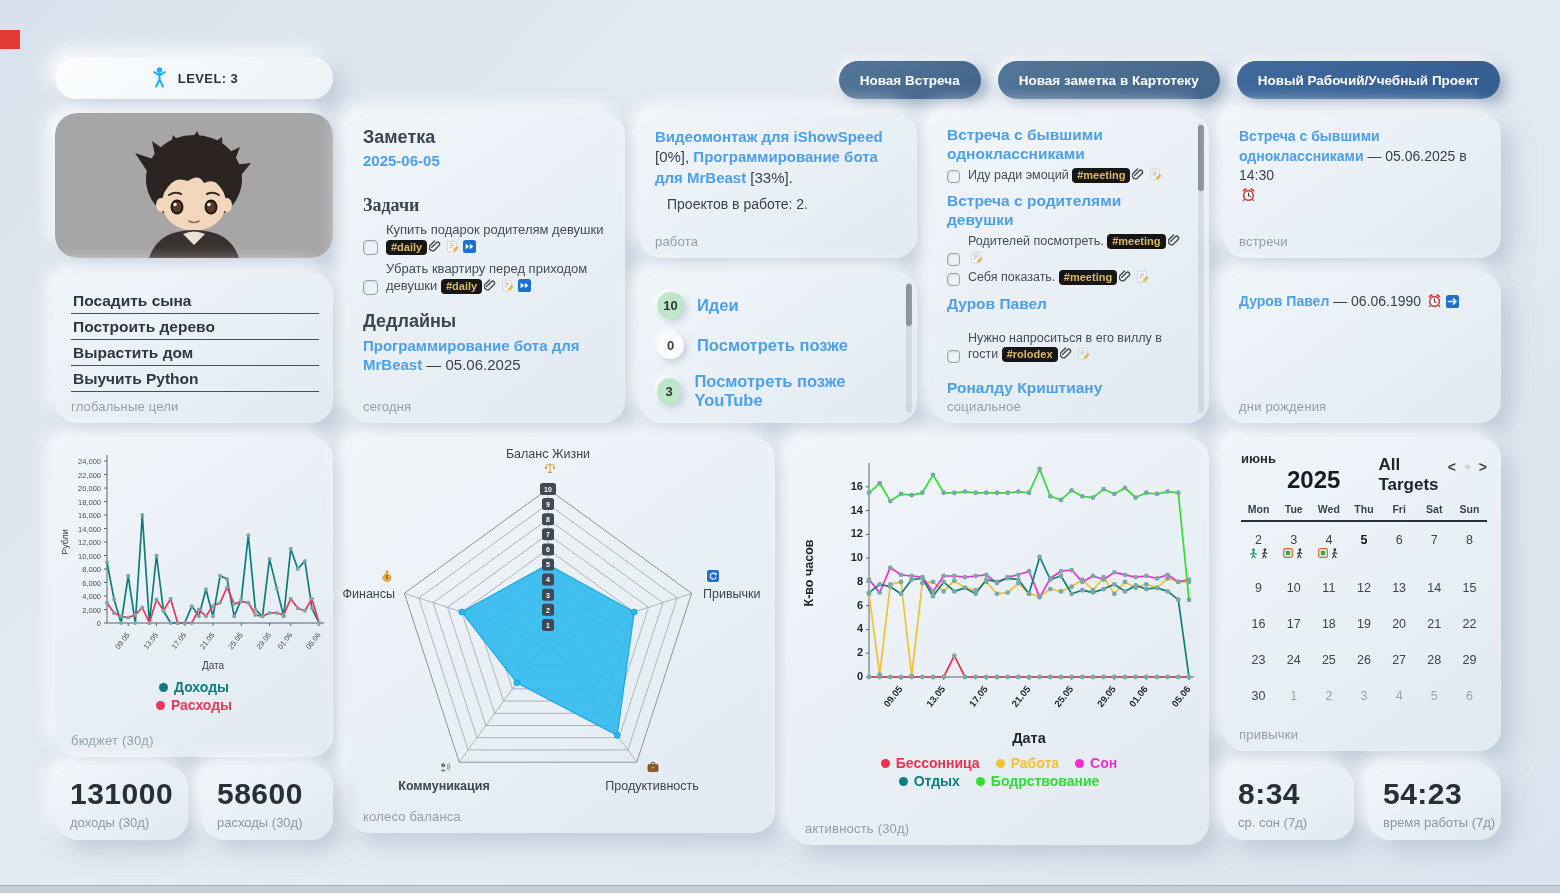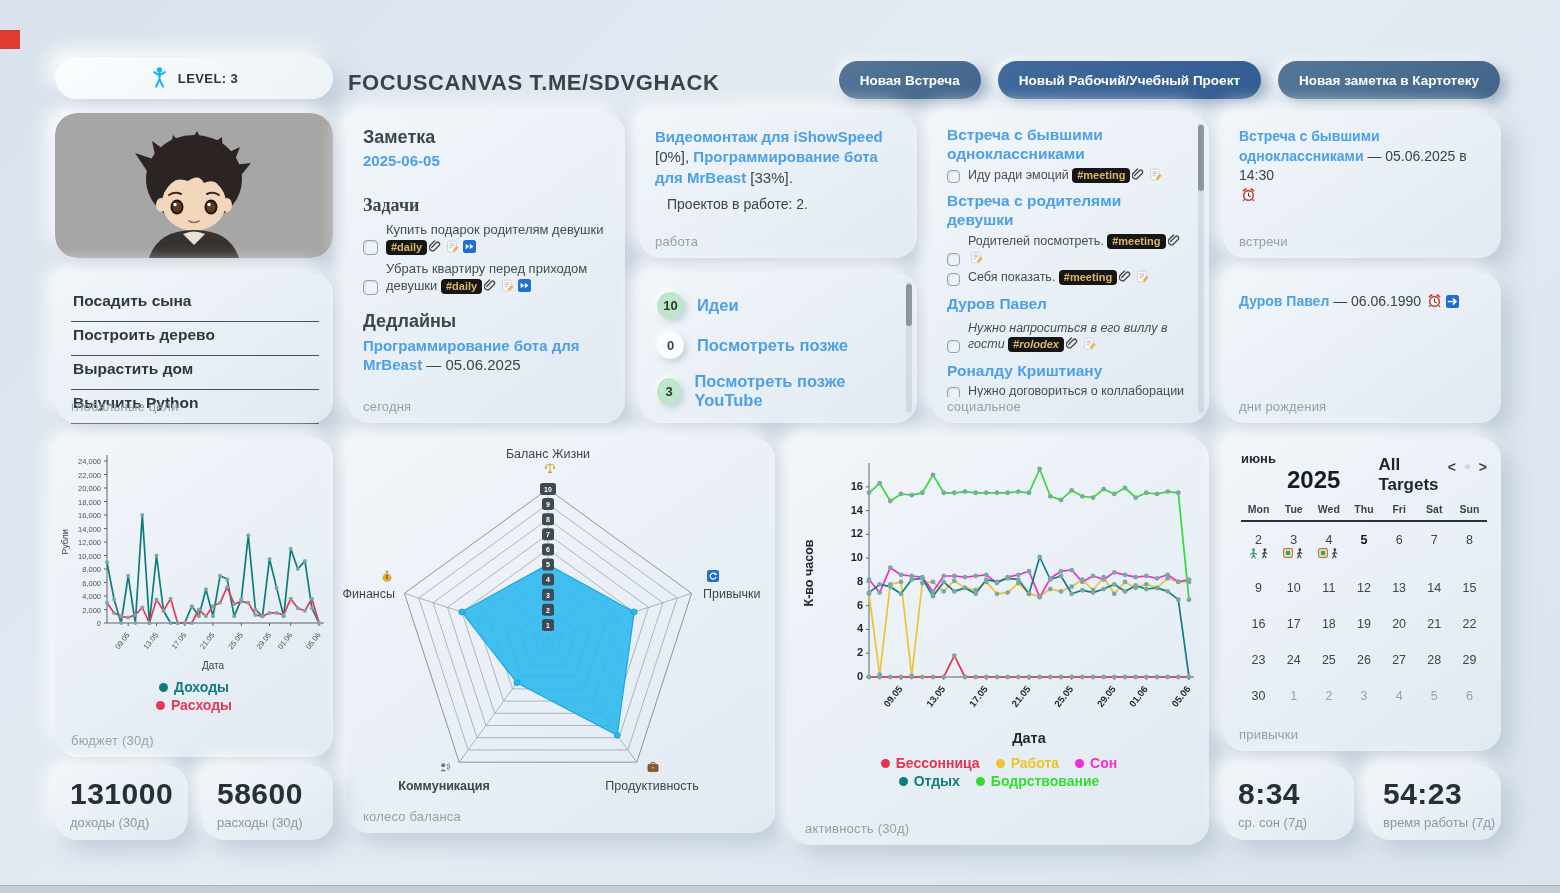--- a/index.html
+++ b/index.html
@@ -27,21 +27,21 @@
   .page-title{position:absolute;left:348px;top:70px;font-size:22px;font-weight:800;color:#39424b;letter-spacing:.6px;}
   #header-buttons{position:absolute;left:880px;top:61px;width:620px;display:flex;justify-content:flex-end;gap:17px;}
   .hbtn{height:38px;border-radius:19px;display:inline-flex;align-items:center;padding:0 21px;
       color:#fff;font-weight:700;font-size:13.5px;white-space:nowrap;cursor:pointer;
       background:linear-gradient(145deg,#547697,#42648a);
       box-shadow:6px 6px 13px rgba(138,156,177,.75),-3px -3px 8px rgba(255,255,255,.85);}
   .hbtn.alt{background:linear-gradient(145deg,#40699c,#335c91);}
   .corner-marker{position:absolute;left:0;top:30px;width:20px;height:19px;background:#e03a33;}
   .bottom-strip{position:absolute;left:0;bottom:0;width:100%;height:7px;background:#c6cdd5;border-top:1px solid #a9b2bb;}
   
-  .goal{font-size:15.5px;font-weight:600;color:#2e3843;padding:4px 2px 11px;border-bottom:1.6px solid #45505b;cursor:pointer;}
+  .goal{font-size:15.5px;font-weight:600;color:#2e3843;padding:4px 2px 3px;border-bottom:1.6px solid #45505b;cursor:pointer;}
   
   .task,.note{display:flex;gap:8px;align-items:flex-end;margin:5px 0;font-size:13px;line-height:1.32;color:#434e5a;}
   .mt{margin-top:25px;font-family:Liberation Serif, serif;} .mt2{margin-top:16px;}
   .note-date{font-size:15px;}
   .dl{font-size:15px;line-height:1.3;margin-top:2px;}
   .grp-title{font-size:15.5px;font-weight:700;color:var(--link);line-height:1.22;margin:9px 0 3px;}
   .grp-title:first-child{margin-top:0;}
   
   .proj{font-size:15px;font-weight:700;line-height:1.35;}
   .work-summary{font-size:14px;color:#39434e;margin:8px 0 0 12px;}
@@ -95,25 +95,24 @@
 
   <div class="card level-pill">
     <span class="icn" id="level-icon">
         <svg width="15" height="22" viewBox="0 0 15 22">
           <circle cx="7.5" cy="3" r="2.7" fill="#19b5f2"></circle>
           <path d="M7.5 6.2 V12.5 M7.5 8.3 L2.2 5.2 M7.5 8.3 L12.8 5.2 M7.5 12.5 L4 19.6 M7.5 12.5 L11 19.6" stroke="#19b5f2" stroke-width="2.1" fill="none" stroke-linecap="round"></path>
         </svg>
       </span>
     <span>LEVEL: 3</span>
   </div>
-  <div class="page-title">FOCUSCANVAS T.ME/SDVGHACK</div>
   <div id="header-buttons">
       <div class="hbtn">Новая Встреча</div>
+      <div class="hbtn">Новая заметка в Картотеку</div>
       <div class="hbtn alt">Новый Рабочий/Учебный Проект</div>
-      <div class="hbtn">Новая заметка в Картотеку</div>
     </div>
 
   <div class="card" style="left:55px;top:113px;width:278px;height:145px;">
     <svg width="278" height="145" viewBox="0 0 278 145" style="display:block;border-radius:22px;">
       <rect width="278" height="145" rx="22" fill="#a6a6a6"></rect>
       <ellipse cx="139" cy="66" rx="48" ry="44" fill="#2b2422"></ellipse>
       <path d="M92 58 L80 40 L101 47 L97 28 L114 40 L118 22 L131 36 L142 18 L151 35 L167 24 L168 42 L185 34 L178 52 L196 50 L183 66 Z" fill="#2b2422"></path>
       <ellipse cx="139" cy="90" rx="32" ry="28" fill="#f3d7bd"></ellipse>
       <ellipse cx="106" cy="92" rx="5" ry="7" fill="#f3d7bd"></ellipse>
       <ellipse cx="172" cy="92" rx="5" ry="7" fill="#f3d7bd"></ellipse>
@@ -277,21 +276,21 @@
               <svg width="13" height="13" viewBox="0 0 16 16">
                 <rect x="2" y="1.5" width="10.5" height="13" rx="1.5" fill="#fdfdfd" stroke="#b9bfc5" stroke-width="0.8"></rect>
                 <line x1="4.3" y1="4.8" x2="10.2" y2="4.8" stroke="#9aa1a8" stroke-width="0.9"></line>
                 <line x1="4.3" y1="7.2" x2="10.2" y2="7.2" stroke="#9aa1a8" stroke-width="0.9"></line>
                 <line x1="4.3" y1="9.6" x2="7.8" y2="9.6" stroke="#9aa1a8" stroke-width="0.9"></line>
                 <path d="M8.6 12.2 L13.2 7.6 L15 9.4 L10.4 14 Z" fill="#f2b23c" stroke="#d4962a" stroke-width="0.5"></path>
               </svg>
             </span></div>
         </div>
         <div class="grp-title">Дуров Павел</div>
-        <div class="note" style="font-size: 12.5px; margin: 6px 0px; font-style: italic;">
+        <div class="note" style="font-size: 12.5px; margin: 16px 0px;">
           <span class="cb" style="width: 11px; height: 11px;"></span>
           <div style="flex: 1 1 0%;">Нужно напроситься в его виллу в гости <span class="tag">#rolodex</span><span class="icn">
               <svg width="13" height="13" viewBox="0 0 16 16">
                 <path d="M3.2 9.2 L9 3.4 a2.4 2.4 0 0 1 3.4 3.4 L6.8 12.4 a4 4 0 0 1 -5.6 -5.6 L6.8 1.2" fill="none" stroke="#4a4a4a" stroke-width="1.7" stroke-linecap="round"></path>
               </svg>
             </span><span class="icn">
               <svg width="13" height="13" viewBox="0 0 16 16">
                 <rect x="2" y="1.5" width="10.5" height="13" rx="1.5" fill="#fdfdfd" stroke="#b9bfc5" stroke-width="0.8"></rect>
                 <line x1="4.3" y1="4.8" x2="10.2" y2="4.8" stroke="#9aa1a8" stroke-width="0.9"></line>
                 <line x1="4.3" y1="7.2" x2="10.2" y2="7.2" stroke="#9aa1a8" stroke-width="0.9"></line>

